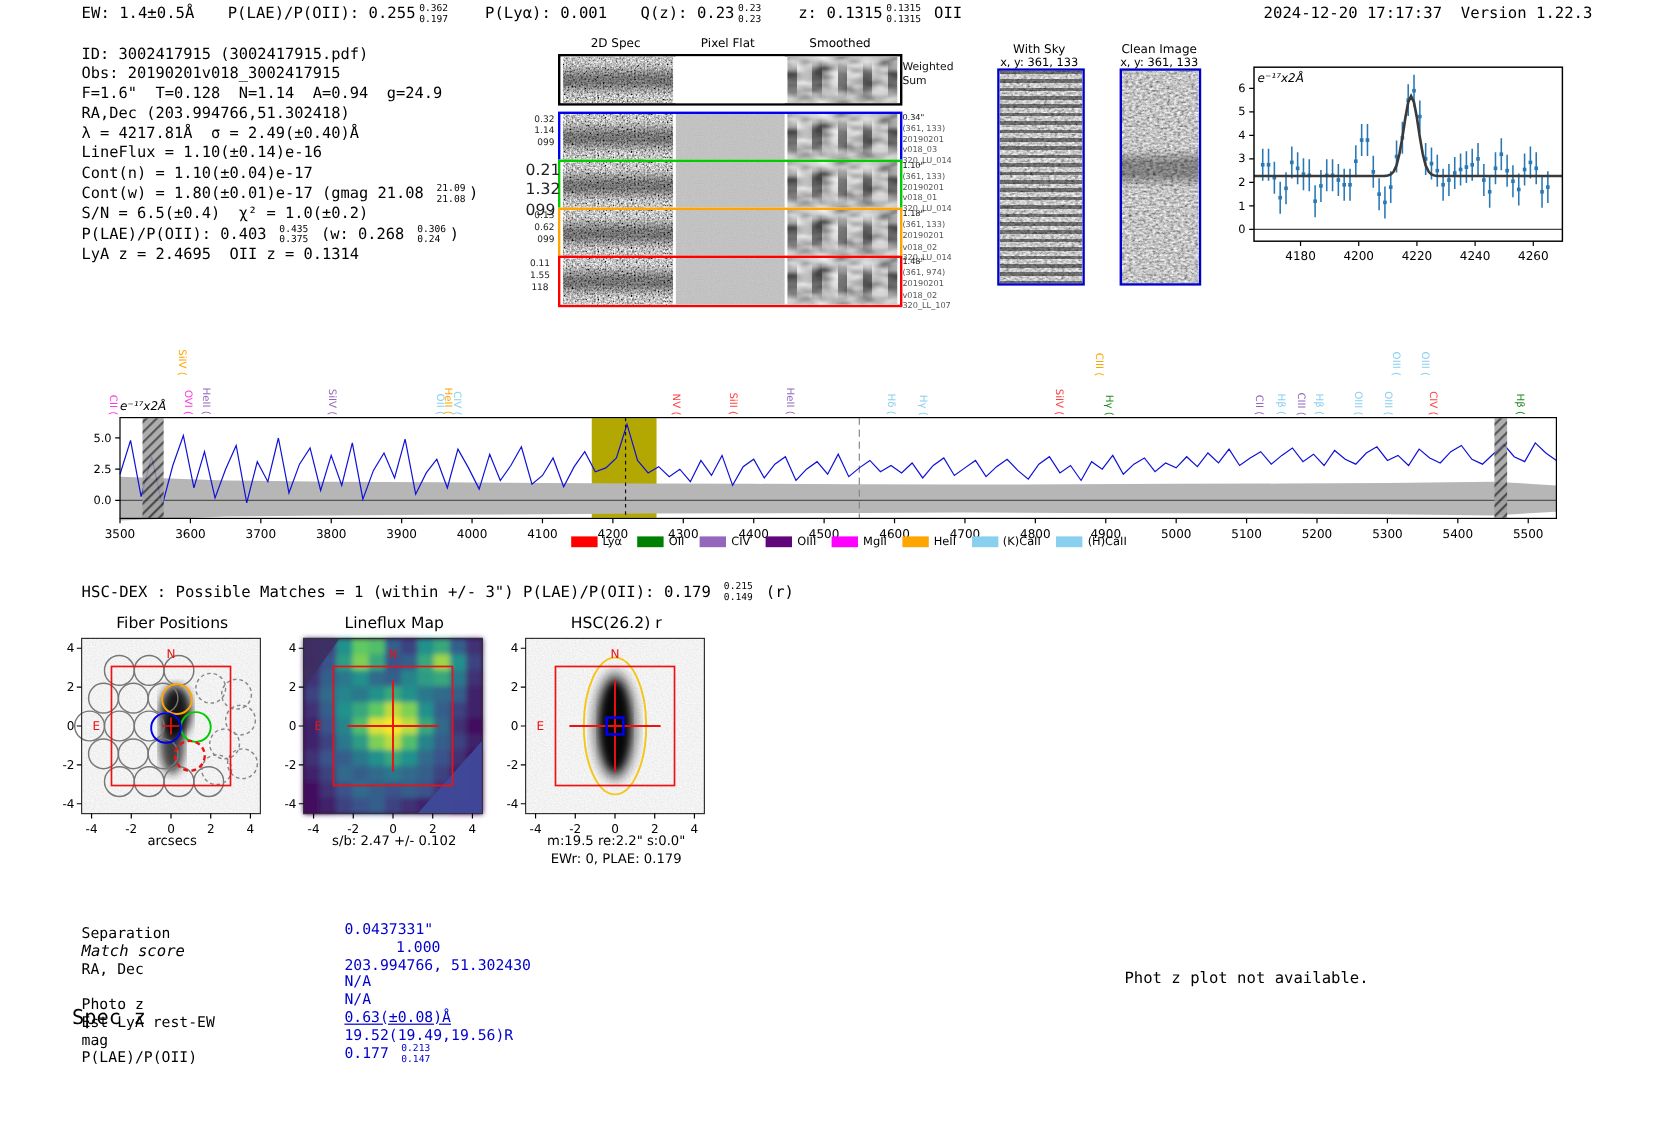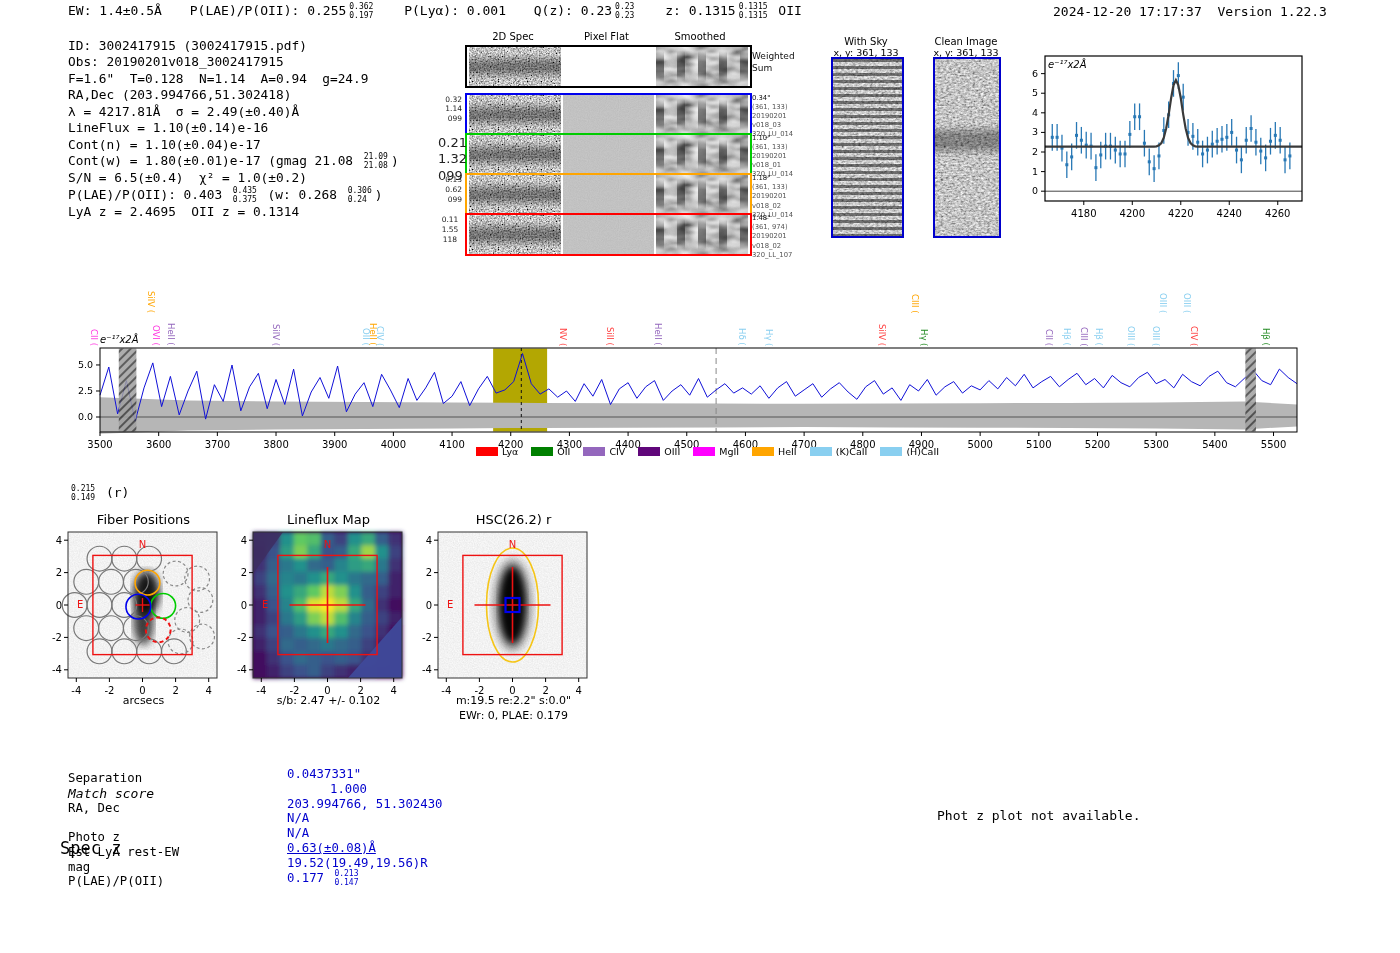--- a/index.html
+++ b/index.html
@@ -552,21 +552,21 @@
         <span class="legend-sw" style="background: rgb(137, 207, 240);"></span>
         <span>(K)CaII</span>
       </div>
       <div class="legend-item">
         <span class="legend-sw" style="background: rgb(137, 207, 240);"></span>
         <span>(H)CaII</span>
       </div>
     </div>
 
   <div class="abs mono" style="left:68px;top:485px;font-size:13px">
-    <span class="stk">
+    <span>HSC-DEX : Possible Matches = 1 (within +/- 3")  P(LAE)/P(OII): 0.179 </span><span class="stk">
         <span>0.215</span>
         <span>0.149</span>
       </span><span> (r)</span>
   </div>
 
   <div class="abs ctr" style="left:68px;top:512px;width:151px;font-size:13px">Fiber Positions</div>
   <div class="abs ctr" style="left:253px;top:512px;width:151px;font-size:13px">Lineflux Map</div>
   <div class="abs ctr" style="left:438px;top:512px;width:151px;font-size:13px">HSC(26.2) r</div>
 
   <svg id="fiber-plot" class="abs" style="left:37px;top:525px" width="192" height="176">

